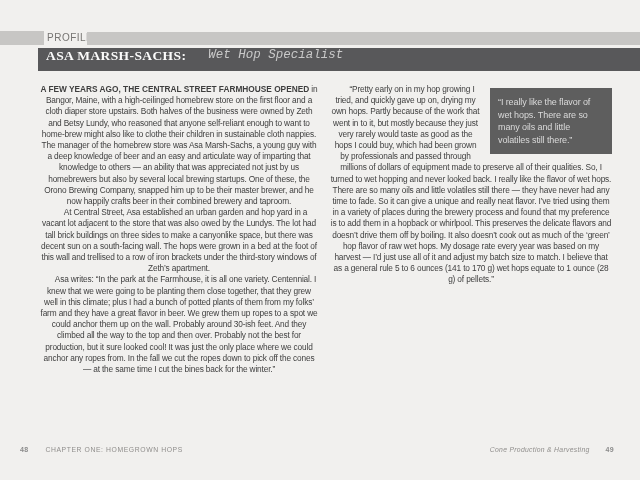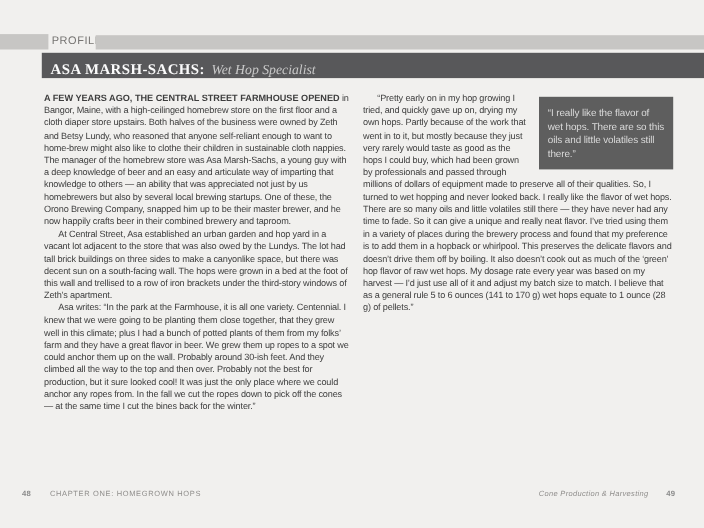--- a/index.html
+++ b/index.html
@@ -18,38 +18,38 @@
   .profile-block-left { position:absolute; left:0; top:0; width:44px; height:14px; background:#c7c6c4; }
   .profile-label {
     position:absolute; left:47px; top:1px;
     font-size:10px; line-height:12px; color:#767472; letter-spacing:0.5px;
   }
   .profile-bar-right { position:absolute; left:87px; top:1px; right:0; height:13px; background:#c7c6c4; }
 
   
   .header-bar {
     position:absolute; left:38px; top:48px; right:0; height:23px;
-    background:#58585a; display:flex; align-items:flex-end; padding-left:8px; box-sizing:border-box;
+    background:#58585a; display:flex; align-items:flex-start; padding-left:8px; box-sizing:border-box;
   }
   .header-title {
     font-family:"Liberation Serif", serif; font-weight:bold;
     font-size:13.5px; color:#fbfbfb; letter-spacing:0.4px;
   }
   .header-subtitle {
-    font-family:Liberation Serif, serif; font-style:italic;
-    font-size:12.5px; color:#c9c9c9; margin-left:6px;
+    font-family:Liberation Mono, monospace; font-style:italic;
+    font-size:12.5px; color:#c9c9c9; margin-left:22px;
   }
 
   
   .col { position:absolute; top:84px; }
   .col-left  { left:40px;  width:278px; }
   .col-right { left:330px; width:282px; }
   .col p {
     margin:0; font-size:8.3px; line-height:11.2px;
-    letter-spacing:-0.15px; color:#3e3e3e; text-align:left;
+    letter-spacing:-0.15px; color:#3e3e3e; text-align:center;
   }
   .indent { text-indent:13px; }
   .lead-caps { font-weight:bold; letter-spacing:0; }
 
   
   .pull-quote {
     float:right; width:106px;
     background:#5e5e5e; color:#dadada;
     padding:8px 8px; margin:4px 0 6px 9px;
     font-size:9px; line-height:12.5px; letter-spacing:-0.1px;
@@ -84,21 +84,21 @@
     <span class="header-subtitle">Wet Hop Specialist</span>
   </div>
 
   <div class="col col-left">
     <p><span class="lead-caps">A FEW YEARS AGO, THE CENTRAL STREET FARMHOUSE OPENED</span><span> in Bangor, Maine, with a high-ceilinged homebrew store on the first floor and a cloth diaper store upstairs. Both halves of the business were owned by Zeth and Betsy Lundy, who reasoned that anyone self-reliant enough to want to home-brew might also like to clothe their children in sustainable cloth nappies. The manager of the homebrew store was Asa Marsh-Sachs, a young guy with a deep knowledge of beer and an easy and articulate way of imparting that knowledge to others — an ability that was appreciated not just by us homebrewers but also by several local brewing startups. One of these, the Orono Brewing Company, snapped him up to be their master brewer, and he now happily crafts beer in their combined brewery and taproom.</span></p>
     <p class="indent">At Central Street, Asa established an urban garden and hop yard in a vacant lot adjacent to the store that was also owed by the Lundys. The lot had tall brick buildings on three sides to make a canyonlike space, but there was decent sun on a south-facing wall. The hops were grown in a bed at the foot of this wall and trellised to a row of iron brackets under the third-story windows of Zeth’s apartment.</p>
     <p class="indent">Asa writes: “In the park at the Farmhouse, it is all one variety. Centennial. I knew that we were going to be planting them close together, that they grew well in this climate; plus I had a bunch of potted plants of them from my folks’ farm and they have a great flavor in beer. We grew them up ropes to a spot we could anchor them up on the wall. Probably around 30-ish feet. And they climbed all the way to the top and then over. Probably not the best for production, but it sure looked cool! It was just the only place where we could anchor any ropes from. In the fall we cut the ropes down to pick off the cones — at the same time I cut the bines back for the winter.”</p>
   </div>
 
   <div class="col col-right">
-    <div class="pull-quote">“I really like the flavor of wet hops. There are so this oils and little volatiles still there.”</div>
+    <div class="pull-quote">“I really like the flavor of wet hops. There are so many oils and little volatiles still there.”</div>
     <p class="indent">“Pretty early on in my hop growing I tried, and quickly gave up on, drying my own hops. Partly because of the work that went in to it, but mostly because they just very rarely would taste as good as the hops I could buy, which had been grown by professionals and passed through millions of dollars of equipment made to preserve all of their qualities. So, I turned to wet hopping and never looked back. I really like the flavor of wet hops. There are so many oils and little volatiles still there — they have never had any time to fade. So it can give a unique and really neat flavor. I’ve tried using them in a variety of places during the brewery process and found that my preference is to add them in a hopback or whirlpool. This preserves the delicate flavors and doesn’t drive them off by boiling. It also doesn’t cook out as much of the ‘green’ hop flavor of raw wet hops. My dosage rate every year was based on my harvest — I’d just use all of it and adjust my batch size to match. I believe that as a general rule 5 to 6 ounces (141 to 170 g) wet hops equate to 1 ounce (28 g) of pellets.”</p>
   </div>
 
   <div class="footer-left">
     <span class="page-num">48</span>
     <span class="footer-label">CHAPTER ONE: HOMEGROWN HOPS</span>
   </div>
   <div class="footer-right">
     <span class="footer-label-italic">Cone Production &amp; Harvesting</span>
     <span class="page-num">49</span>

